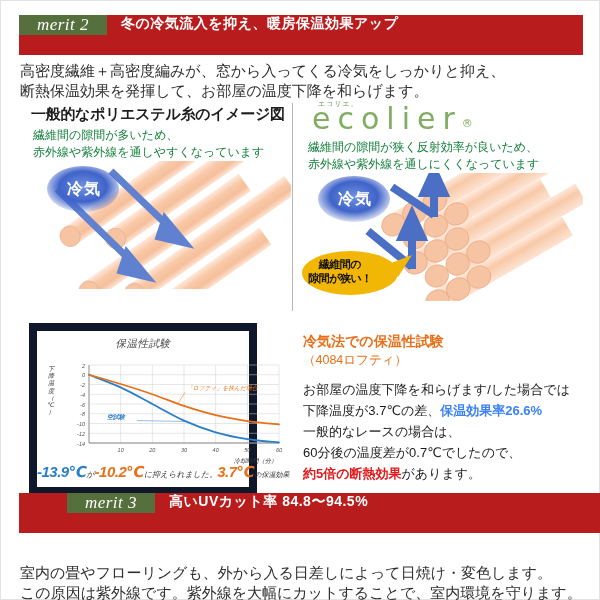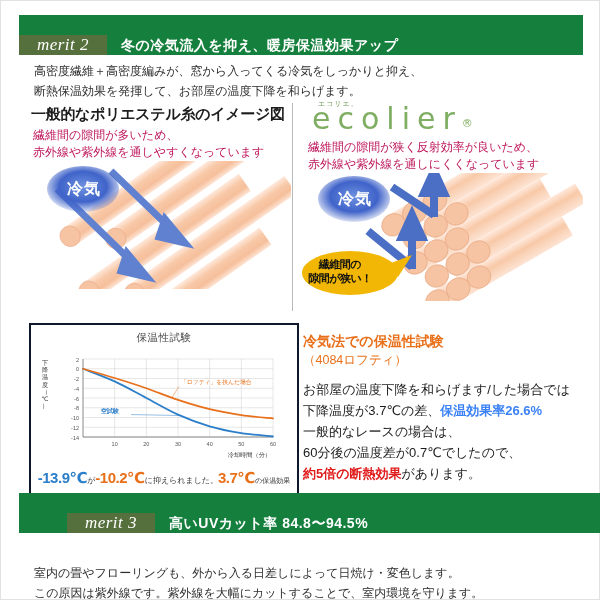--- a/index.html
+++ b/index.html
@@ -12,22 +12,22 @@
   .page{
     position:relative;width:600px;height:600px;
     box-sizing:border-box;
     border:1px solid #e2e2e2;
     background:#fff;
   }
 
   
   .banner{
     position:absolute;left:18px;width:564px;height:40px;
-    display:flex;align-items:flex-end;
-    background:#15803d;
+    display:flex;align-items:flex-start;
+    background:#b91c1c;
   }
   .banner .badge{
     width:88px;flex:0 0 88px;
     background:#55703c;
     display:flex;align-items:center;justify-content:center;
     color:#ffffff;
     font-style:italic;
     font-size:17px;
     letter-spacing:.5px;
     font-family:"Liberation Serif","DejaVu Serif",serif;
@@ -39,22 +39,22 @@
     font-size:14px;
     font-weight:bold;
     padding-left:14px;
     letter-spacing:.5px;
     white-space:nowrap;
   }
   .banner2{top:14px;}
   .banner3{top:492px;padding-left:48px;}
 
   .lead{
-    position:absolute;left:33px;width:566px;
-    font-size:12px;line-height:20px;color:#2f2f2f;
+    position:absolute;left:19px;width:566px;
+    font-size:15px;line-height:20px;color:#2f2f2f;
   }
   .lead2{top:60px;}
   .lead3{top:562px;}
   .lead div{white-space:nowrap;}
 
   
   .panels{
     position:absolute;left:18px;top:100px;width:564px;height:212px;
   }
   .divider{
@@ -63,21 +63,21 @@
   }
   .panel{position:absolute;top:0;height:212px;}
   .panel-left{left:0;width:272px;}
   .panel-right{left:275px;width:289px;}
 
   .p-head{
     font-size:15px;font-weight:bold;color:#1c1c1c;
     margin:4px 0 3px 12px;letter-spacing:-.3px;white-space:nowrap;
   }
   .p-sub{
-    font-size:12px;line-height:17px;color:#be185d;margin-left:14px;
+    font-size:12px;line-height:17px;color:#15803d;margin-left:14px;
   }
   .p-sub div{white-space:nowrap;}
 
   
   .logo-wrap{position:relative;margin:-2px 0 0 18px;height:38px;}
   .furigana{
     position:absolute;left:6px;top:0;
     font-size:7px;color:#6f9b5a;letter-spacing:1px;
   }
   .logo{
@@ -100,22 +100,22 @@
   .coldtag-r{left:26px;top:4px;width:70px;height:44px;}
 
   .bubble-text{
     position:absolute;left:0;top:84px;width:92px;
     text-align:center;color:#111;font-size:11px;font-weight:bold;
     line-height:14px;letter-spacing:-.5px;
   }
 
   
   .chart-card{
-    position:absolute;left:28px;top:322px;width:270px;height:172px;
-    border:2px solid #0f172a;background:#ffffff;box-sizing:border-box;
+    position:absolute;left:28px;top:322px;width:228px;height:172px;
+    border:8px solid #0f172a;background:#ffffff;box-sizing:border-box;font-style:italic;
   }
   .chart-title{
     text-align:center;font-size:10.5px;color:#444;margin-top:6px;letter-spacing:.5px;
   }
   .chart-body{position:relative;width:100%;height:118px;}
   .chart-body svg{position:absolute;left:0;top:0;}
   .chart-caption{
     position:absolute;left:0;bottom:6px;width:100%;
     text-align:center;white-space:nowrap;
   }

